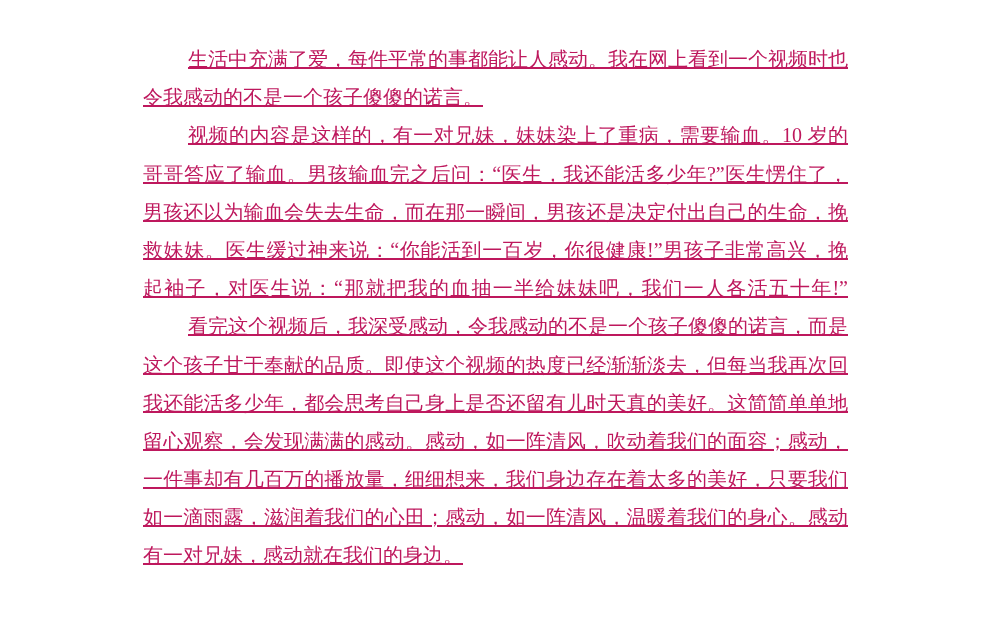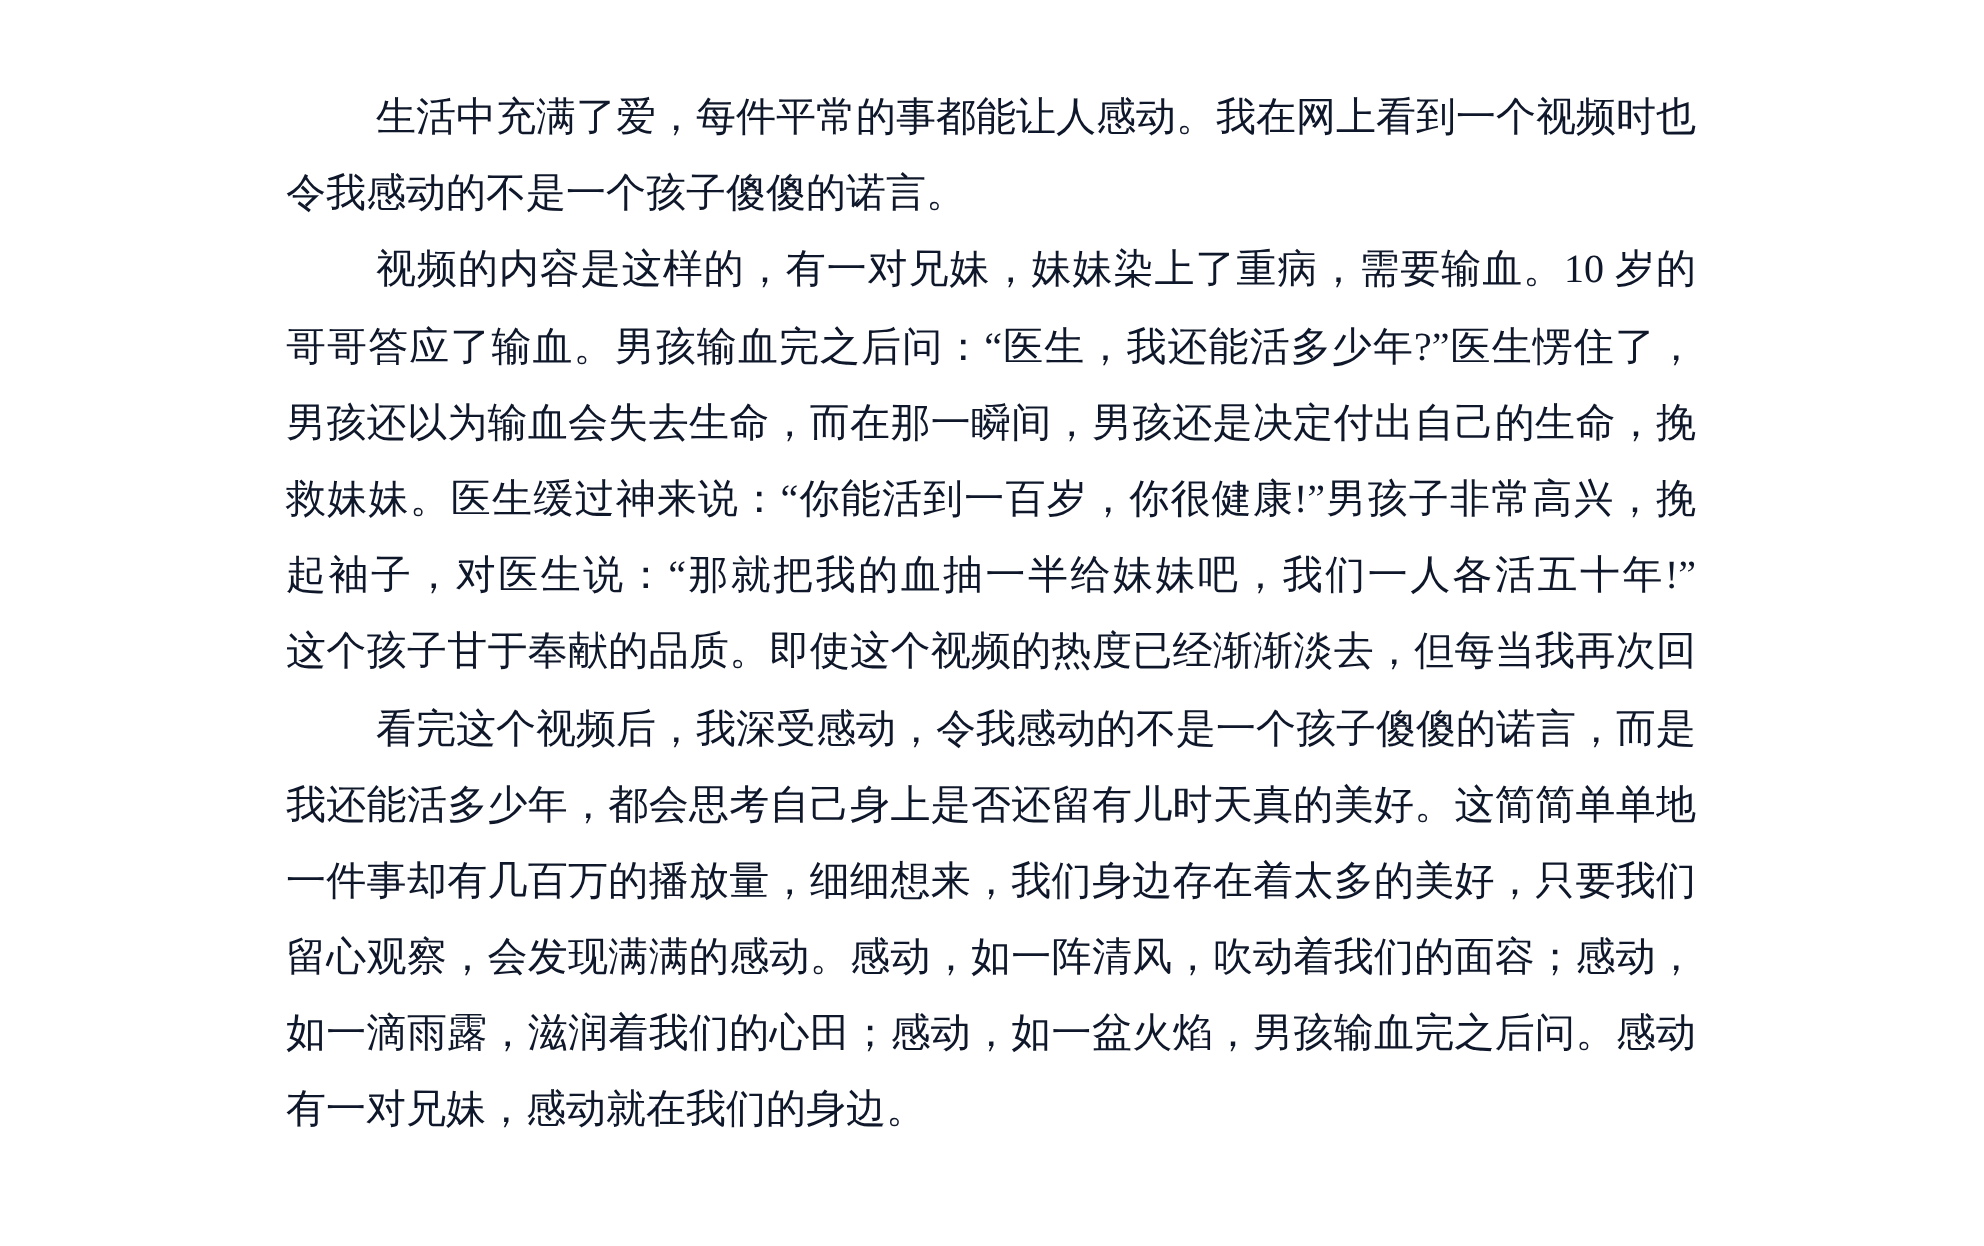--- a/index.html
+++ b/index.html
@@ -29,28 +29,28 @@
   .line.justify {
     text-align-last: justify;
   }
   .line.indent {
     text-indent: 45px;
   }
 </style>
 </head>
 <body style="background: rgb(255, 255, 255);">
 
-<div class="doc" id="doc" style="color: #0f172a;">
+<div class="doc" id="doc" style="color: #be185d; text-decoration: underline;">
     <div class="line indent justify">生活中充满了爱，每件平常的事都能让人感动。我在网上看到一个视频时也</div>
     <div class="line">令我感动的不是一个孩子傻傻的诺言。</div>
     <div class="line indent justify">视频的内容是这样的，有一对兄妹，妹妹染上了重病，需要输血。10 岁的</div>
     <div class="line justify">哥哥答应了输血。男孩输血完之后问：“医生，我还能活多少年?”医生愣住了，</div>
     <div class="line justify">男孩还以为输血会失去生命，而在那一瞬间，男孩还是决定付出自己的生命，挽</div>
     <div class="line justify">救妹妹。医生缓过神来说：“你能活到一百岁，你很健康!”男孩子非常高兴，挽</div>
     <div class="line justify">起袖子，对医生说：“那就把我的血抽一半给妹妹吧，我们一人各活五十年!”</div>
+    <div class="line indent justify">看完这个视频后，我深受感动，令我感动的不是一个孩子傻傻的诺言，而是</div>
     <div class="line justify">这个孩子甘于奉献的品质。即使这个视频的热度已经渐渐淡去，但每当我再次回</div>
-    <div class="line indent justify">看完这个视频后，我深受感动，令我感动的不是一个孩子傻傻的诺言，而是</div>
     <div class="line justify">我还能活多少年，都会思考自己身上是否还留有儿时天真的美好。这简简单单地</div>
+    <div class="line justify">留心观察，会发现满满的感动。感动，如一阵清风，吹动着我们的面容；感动，</div>
     <div class="line justify">一件事却有几百万的播放量，细细想来，我们身边存在着太多的美好，只要我们</div>
-    <div class="line justify">留心观察，会发现满满的感动。感动，如一阵清风，吹动着我们的面容；感动，</div>
-    <div class="line justify">如一滴雨露，滋润着我们的心田；感动，如一盆火焰，男孩输血完之后问。感动</div>
+    <div class="line justify">如一滴雨露，滋润着我们的心田；感动，如一阵清风，温暖着我们的身心。感动</div>
     <div class="line">有一对兄妹，感动就在我们的身边。</div>
   </div>
 
 </body></html>

